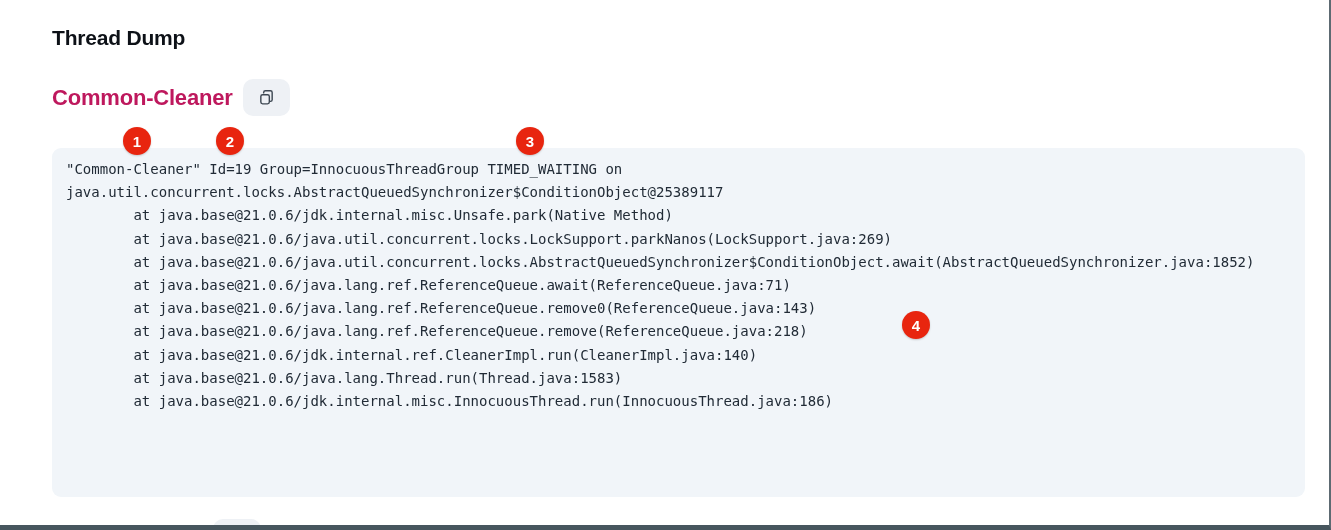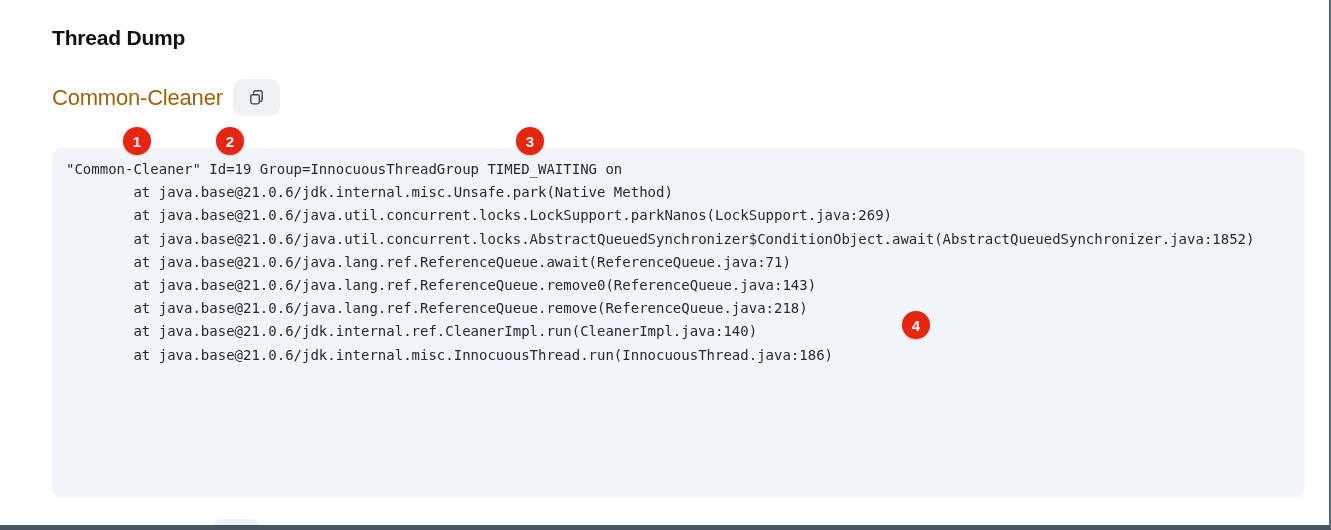--- a/index.html
+++ b/index.html
@@ -31,22 +31,22 @@
   .section-row {
     position: absolute;
     left: 52px;
     top: 79px;
     display: flex;
     align-items: center;
     gap: 10px;
   }
   .section-heading {
     font-size: 22px;
-    font-weight: 400;
-    color: #a16207;
+    font-weight: 700;
+    color: #be185d;
     letter-spacing: -0.2px;
   }
   .copy-btn {
     width: 47px;
     height: 37px;
     border: none;
     border-radius: 10px;
     background: #eef1f5;
     display: flex;
     align-items: center;
@@ -118,27 +118,29 @@
         <svg width="17" height="17" viewBox="0 0 24 24" fill="none" stroke="#3d4752" stroke-width="2" stroke-linecap="round" stroke-linejoin="round">
           <rect x="4" y="8" width="12" height="13" rx="2.5"></rect>
           <path d="M8 5.5V5a2.5 2.5 0 0 1 2.5-2.5h7A2.5 2.5 0 0 1 20 5v10a2.5 2.5 0 0 1-2.5 2.5H17"></path>
         </svg>
       </span>
     </button>
   </div>
 
   <div class="code-block">
     <div class="code-line">"Common-Cleaner" Id=19 Group=InnocuousThreadGroup TIMED_WAITING on</div>
+    <div class="code-line">java.util.concurrent.locks.AbstractQueuedSynchronizer$ConditionObject@25389117</div>
     <div class="code-line">        at java.base@21.0.6/jdk.internal.misc.Unsafe.park(Native Method)</div>
     <div class="code-line">        at java.base@21.0.6/java.util.concurrent.locks.LockSupport.parkNanos(LockSupport.java:269)</div>
     <div class="code-line">        at java.base@21.0.6/java.util.concurrent.locks.AbstractQueuedSynchronizer$ConditionObject.await(AbstractQueuedSynchronizer.java:1852)</div>
     <div class="code-line">        at java.base@21.0.6/java.lang.ref.ReferenceQueue.await(ReferenceQueue.java:71)</div>
     <div class="code-line">        at java.base@21.0.6/java.lang.ref.ReferenceQueue.remove0(ReferenceQueue.java:143)</div>
     <div class="code-line">        at java.base@21.0.6/java.lang.ref.ReferenceQueue.remove(ReferenceQueue.java:218)</div>
     <div class="code-line">        at java.base@21.0.6/jdk.internal.ref.CleanerImpl.run(CleanerImpl.java:140)</div>
+    <div class="code-line">        at java.base@21.0.6/java.lang.Thread.run(Thread.java:1583)</div>
     <div class="code-line">        at java.base@21.0.6/jdk.internal.misc.InnocuousThread.run(InnocuousThread.java:186)</div>
   </div>
 
   <div class="badge badge-1">1</div>
   <div class="badge badge-2">2</div>
   <div class="badge badge-3">3</div>
   <div class="badge badge-4">4</div>
 
   <button class="next-copy-btn"></button>
 

